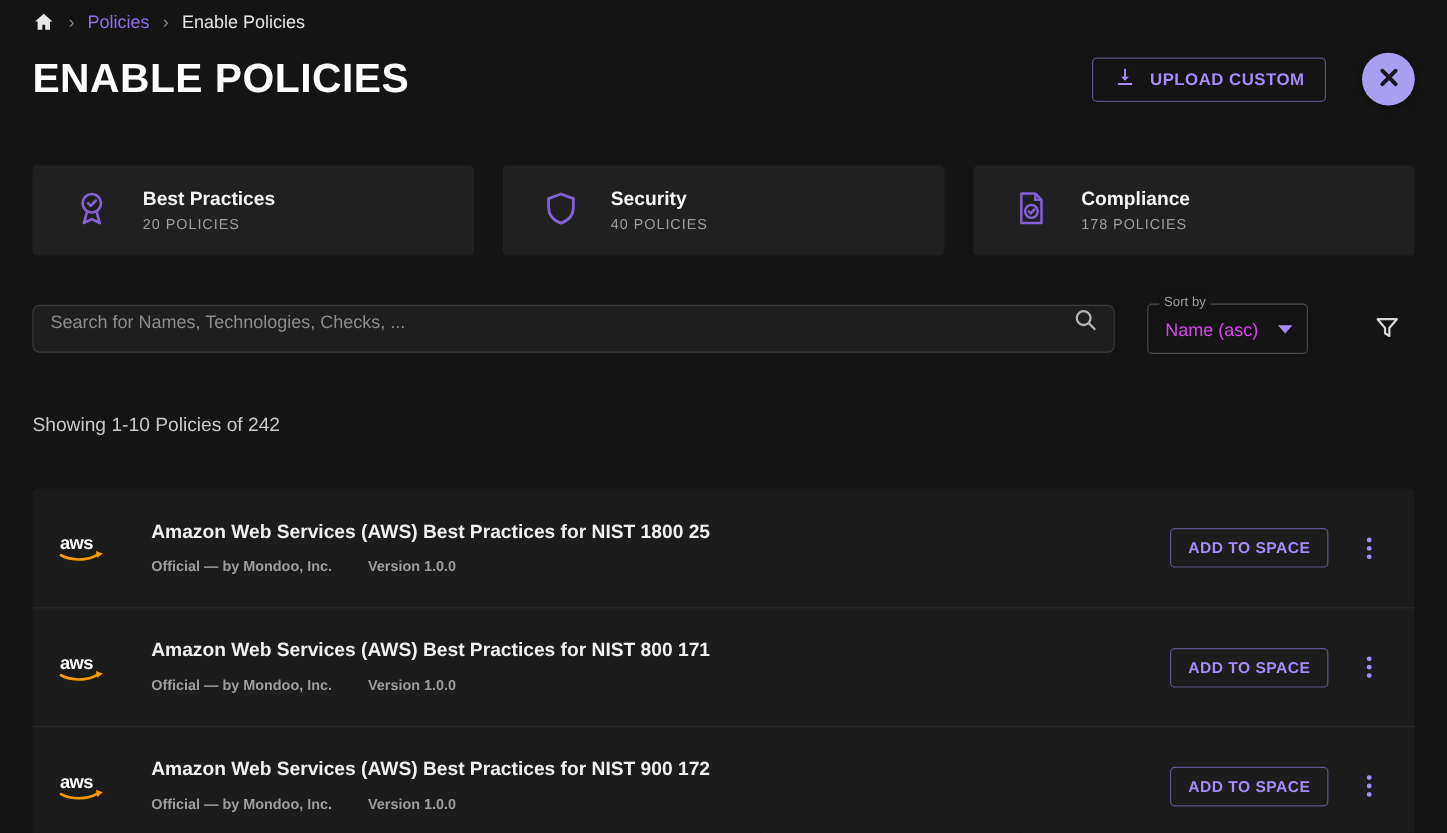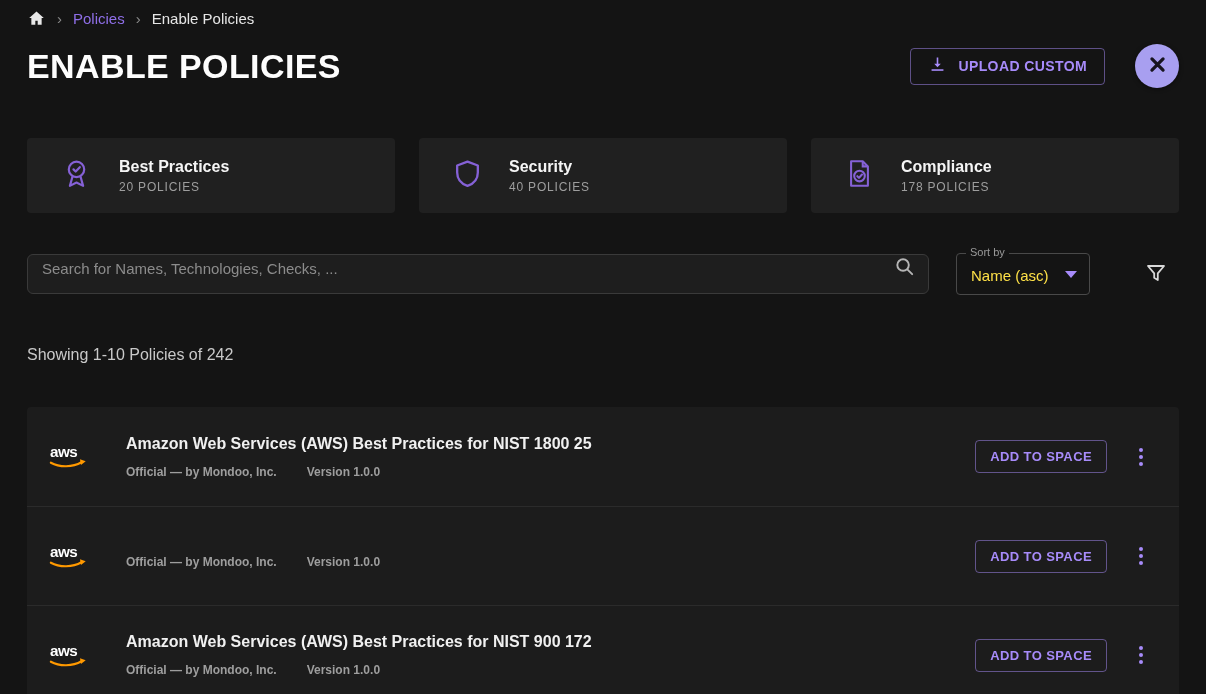--- a/index.html
+++ b/index.html
@@ -64,21 +64,21 @@
   .sort-select {
     position:relative; width:134px; height:42px; margin-left:27px;
     border:1px solid #494949; border-radius:4px;
     display:flex; align-items:center; justify-content:space-between;
     padding:3px 12px 0 14px; cursor:pointer;
   }
   .sort-label {
     position:absolute; top:-8px; left:9px;
     font-size:11px; color:#9a9a9a; background:#141414; padding:0 4px;
   }
-  .sort-value { font-size:15px; color:#fde047; }
+  .sort-value { font-size:15px; color:#d946ef; }
   .caret {
     width:0; height:0;
     border-left:6px solid transparent; border-right:6px solid transparent;
     border-top:7px solid #a78bfa; margin-top:-2px;
   }
   .filter-btn { margin-left:auto; margin-right:11px; background:none; border:none; cursor:pointer; display:flex; }
 
   
   .summary { margin-top:51px; font-size:16px; color:#c9c9c9; }
 
@@ -237,20 +237,21 @@
 
     <div class="policy-row">
       <span class="row-logo">
         <svg viewBox="0 0 44 28" width="42" height="27">
           <text x="2" y="15" font-size="16" font-weight="bold" fill="#ffffff" font-family="'Liberation Sans',sans-serif" letter-spacing="-0.5">aws</text>
           <path d="M3 20.5c9 5 23 5 32-.5" fill="none" stroke="#ff9900" stroke-width="2.3" stroke-linecap="round"></path>
           <path d="M33.5 16.8l6 2.2-5 4z" fill="#ff9900"></path>
         </svg>
       </span>
       <span class="row-text">
+        <span class="row-title">Amazon Web Services (AWS) Best Practices for NIST 800 171</span>
         <span class="row-meta">
           <span>Official — by Mondoo, Inc.</span>
           <span>Version 1.0.0</span>
         </span>
       </span>
       <span class="row-actions">
         <button class="add-btn">ADD TO SPACE</button>
         <button class="kebab-btn">
             <span></span>
             <span></span>

